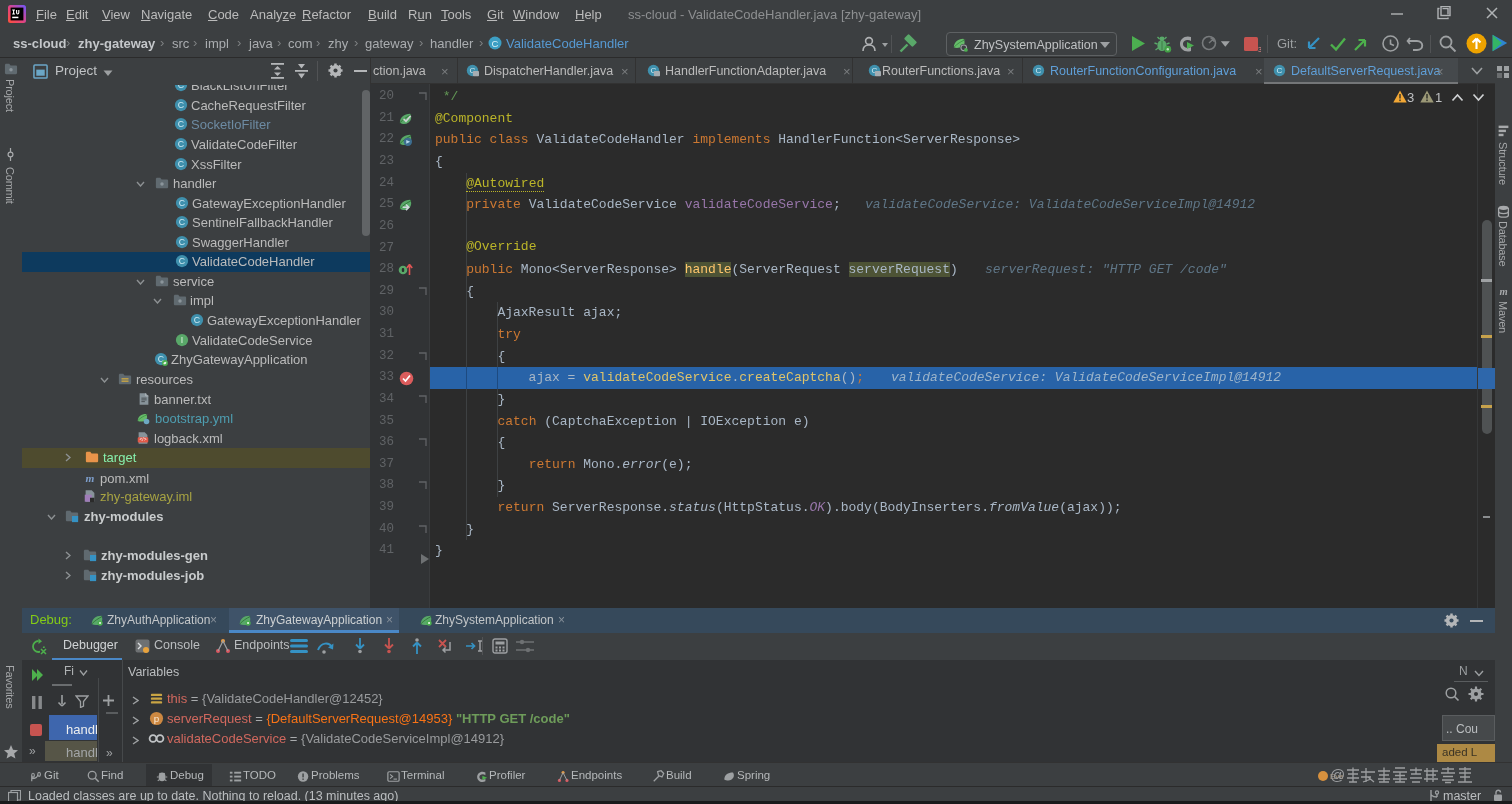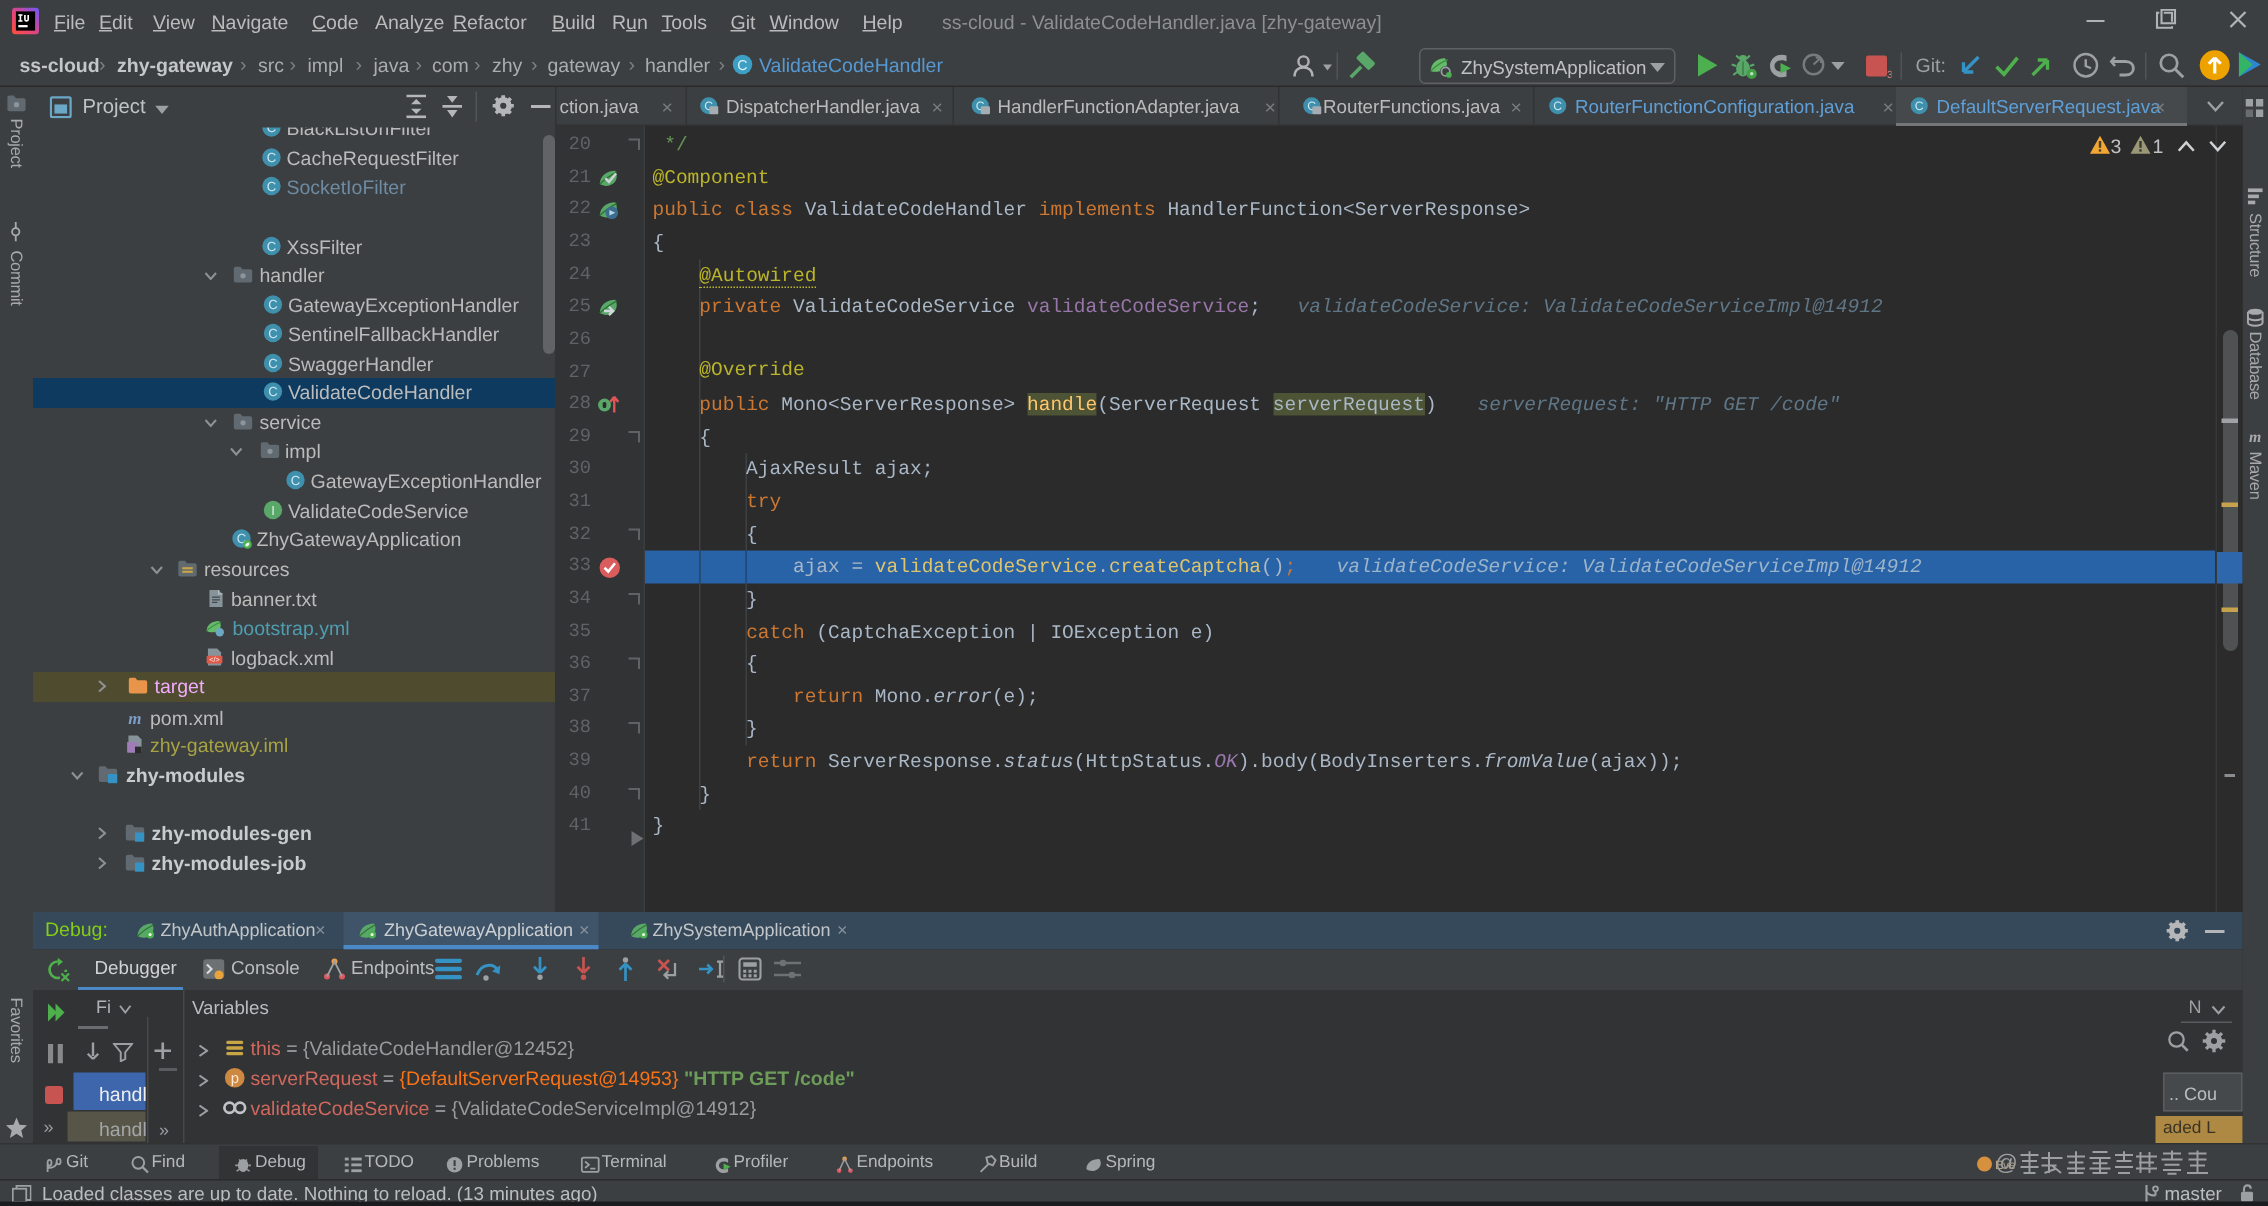--- a/index.html
+++ b/index.html
@@ -354,20 +354,26 @@
             <use href="#ic-class"></use>
           </svg>
           <span class="txt" style="left:169px;">CacheRequestFilter</span>
         </div>
     <div class="trow" style="top:57px;">
           <svg class="abs" style="left:152px;top:2px" width="14" height="14" viewBox="0 0 16 16">
             <use href="#ic-class"></use>
           </svg>
           <span class="txt" style="left:169px;color:#6d8ba3;">SocketIoFilter</span>
         </div>
+    <div class="trow" style="top:77px;">
+          <svg class="abs" style="left:152px;top:2px" width="14" height="14" viewBox="0 0 16 16">
+            <use href="#ic-class"></use>
+          </svg>
+          <span class="txt" style="left:169px;">ValidateCodeFilter</span>
+        </div>
     <div class="trow" style="top:96.5px;">
           <svg class="abs" style="left:152px;top:2px" width="14" height="14" viewBox="0 0 16 16">
             <use href="#ic-class"></use>
           </svg>
           <span class="txt" style="left:169px;">XssFilter</span>
         </div>
     <div class="trow" style="top:116px;">
           <svg class="abs" style="left:114px;top:7px" width="9" height="6" viewBox="0 0 9 6">
             <path d="M1 1 L4.5 5 L8 1" fill="none" stroke="#8d9193" stroke-width="1.4"></path>
           </svg>
@@ -463,21 +469,21 @@
           </svg>
           <span class="txt" style="left:132px;">logback.xml</span>
         </div>
     <div class="trow" style="top:390px;background:#4e4b2e;">
           <svg class="abs" style="left:43px;top:5px" width="6" height="9" viewBox="0 0 6 9">
             <path d="M1 1 L5 4.5 L1 8" fill="none" stroke="#8d9193" stroke-width="1.4"></path>
           </svg>
           <svg class="abs" style="left:63px;top:2px" width="14" height="14" viewBox="0 0 16 16">
             <use href="#ic-tfolder"></use>
           </svg>
-          <span class="txt" style="left:81px;color:#f0abfc;">target</span>
+          <span class="txt" style="left:81px;color:#86efac;">target</span>
         </div>
     <div class="trow" style="top:411px;">
           <svg class="abs" style="left:61px;top:2px" width="14" height="14" viewBox="0 0 16 16">
             <use href="#ic-mvn"></use>
           </svg>
           <span class="txt" style="left:78px;">pom.xml</span>
         </div>
     <div class="trow" style="top:429px;">
           <svg class="abs" style="left:61px;top:2px" width="14" height="14" viewBox="0 0 16 16">
             <use href="#ic-iml"></use>

